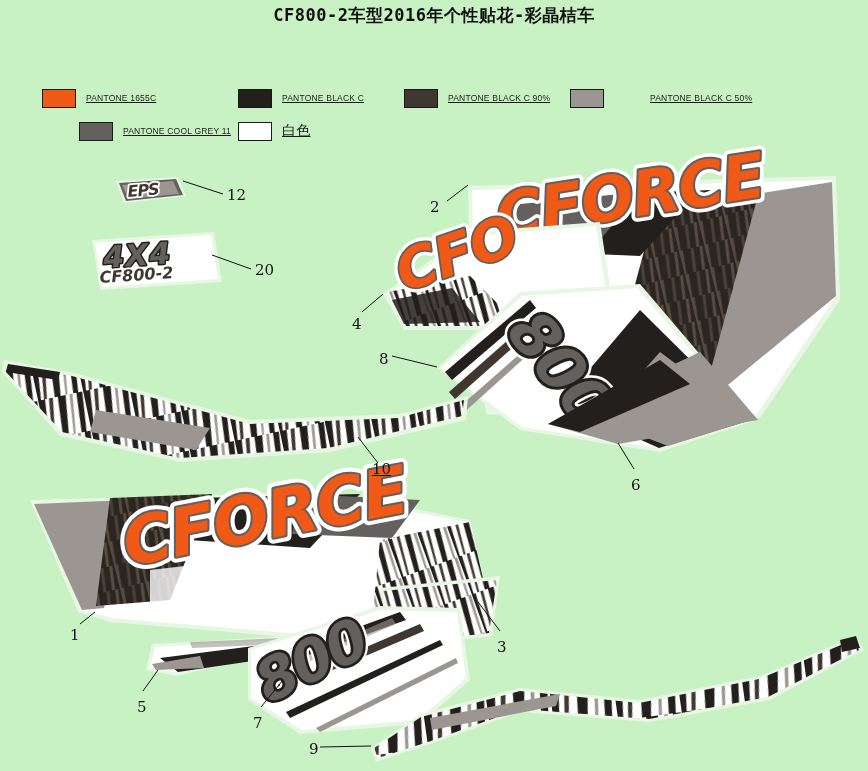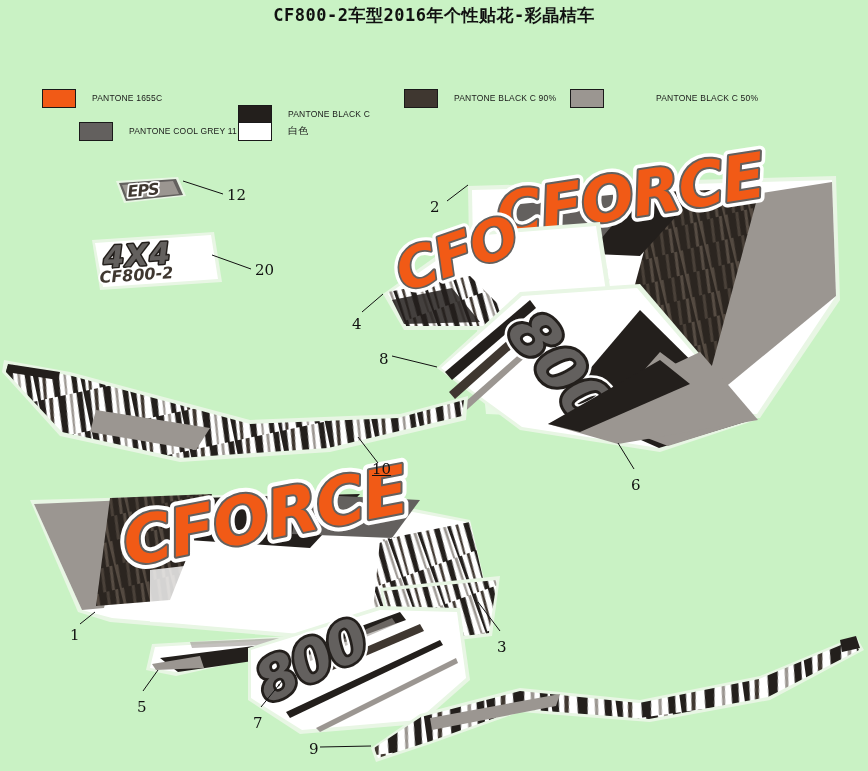--- a/index.html
+++ b/index.html
@@ -51,35 +51,36 @@
     height: 20px;
   }
   .legend-swatch {
     width: 34px;
     height: 19px;
     border: 1px solid #1a1a1a;
     box-sizing: border-box;
     flex: 0 0 auto;
   }
   .legend-label {
-    margin-left: 16px;
+    margin-left: 10px;
     font-family: "Liberation Sans", sans-serif;
     font-size: 8.5px;
     color: #1a1a1a;
     white-space: nowrap;
     letter-spacing: 0.2px;
+    text-decoration: underline;
   }
   .legend-label.cjk {
     font-family: "DejaVu Sans", sans-serif;
-    font-size: 10px;
+    font-size: 14px;
   }
 
   
   .lg-0 { left: 0px;   top: 0px; }
-  .lg-1 { left: 196px; top: 16px; }
+  .lg-1 { left: 196px; top: 0px; }
   .lg-2 { left: 362px; top: 0px; }
   .lg-3 { left: 528px; top: 0px; gap: 36px; }
   .lg-4 { left: 0px;   top: 33px; padding-left: 37px; }
   .lg-5 { left: 196px; top: 33px; }
 
   
   #art {
     position: absolute;
     left: 0;
     top: 0;

